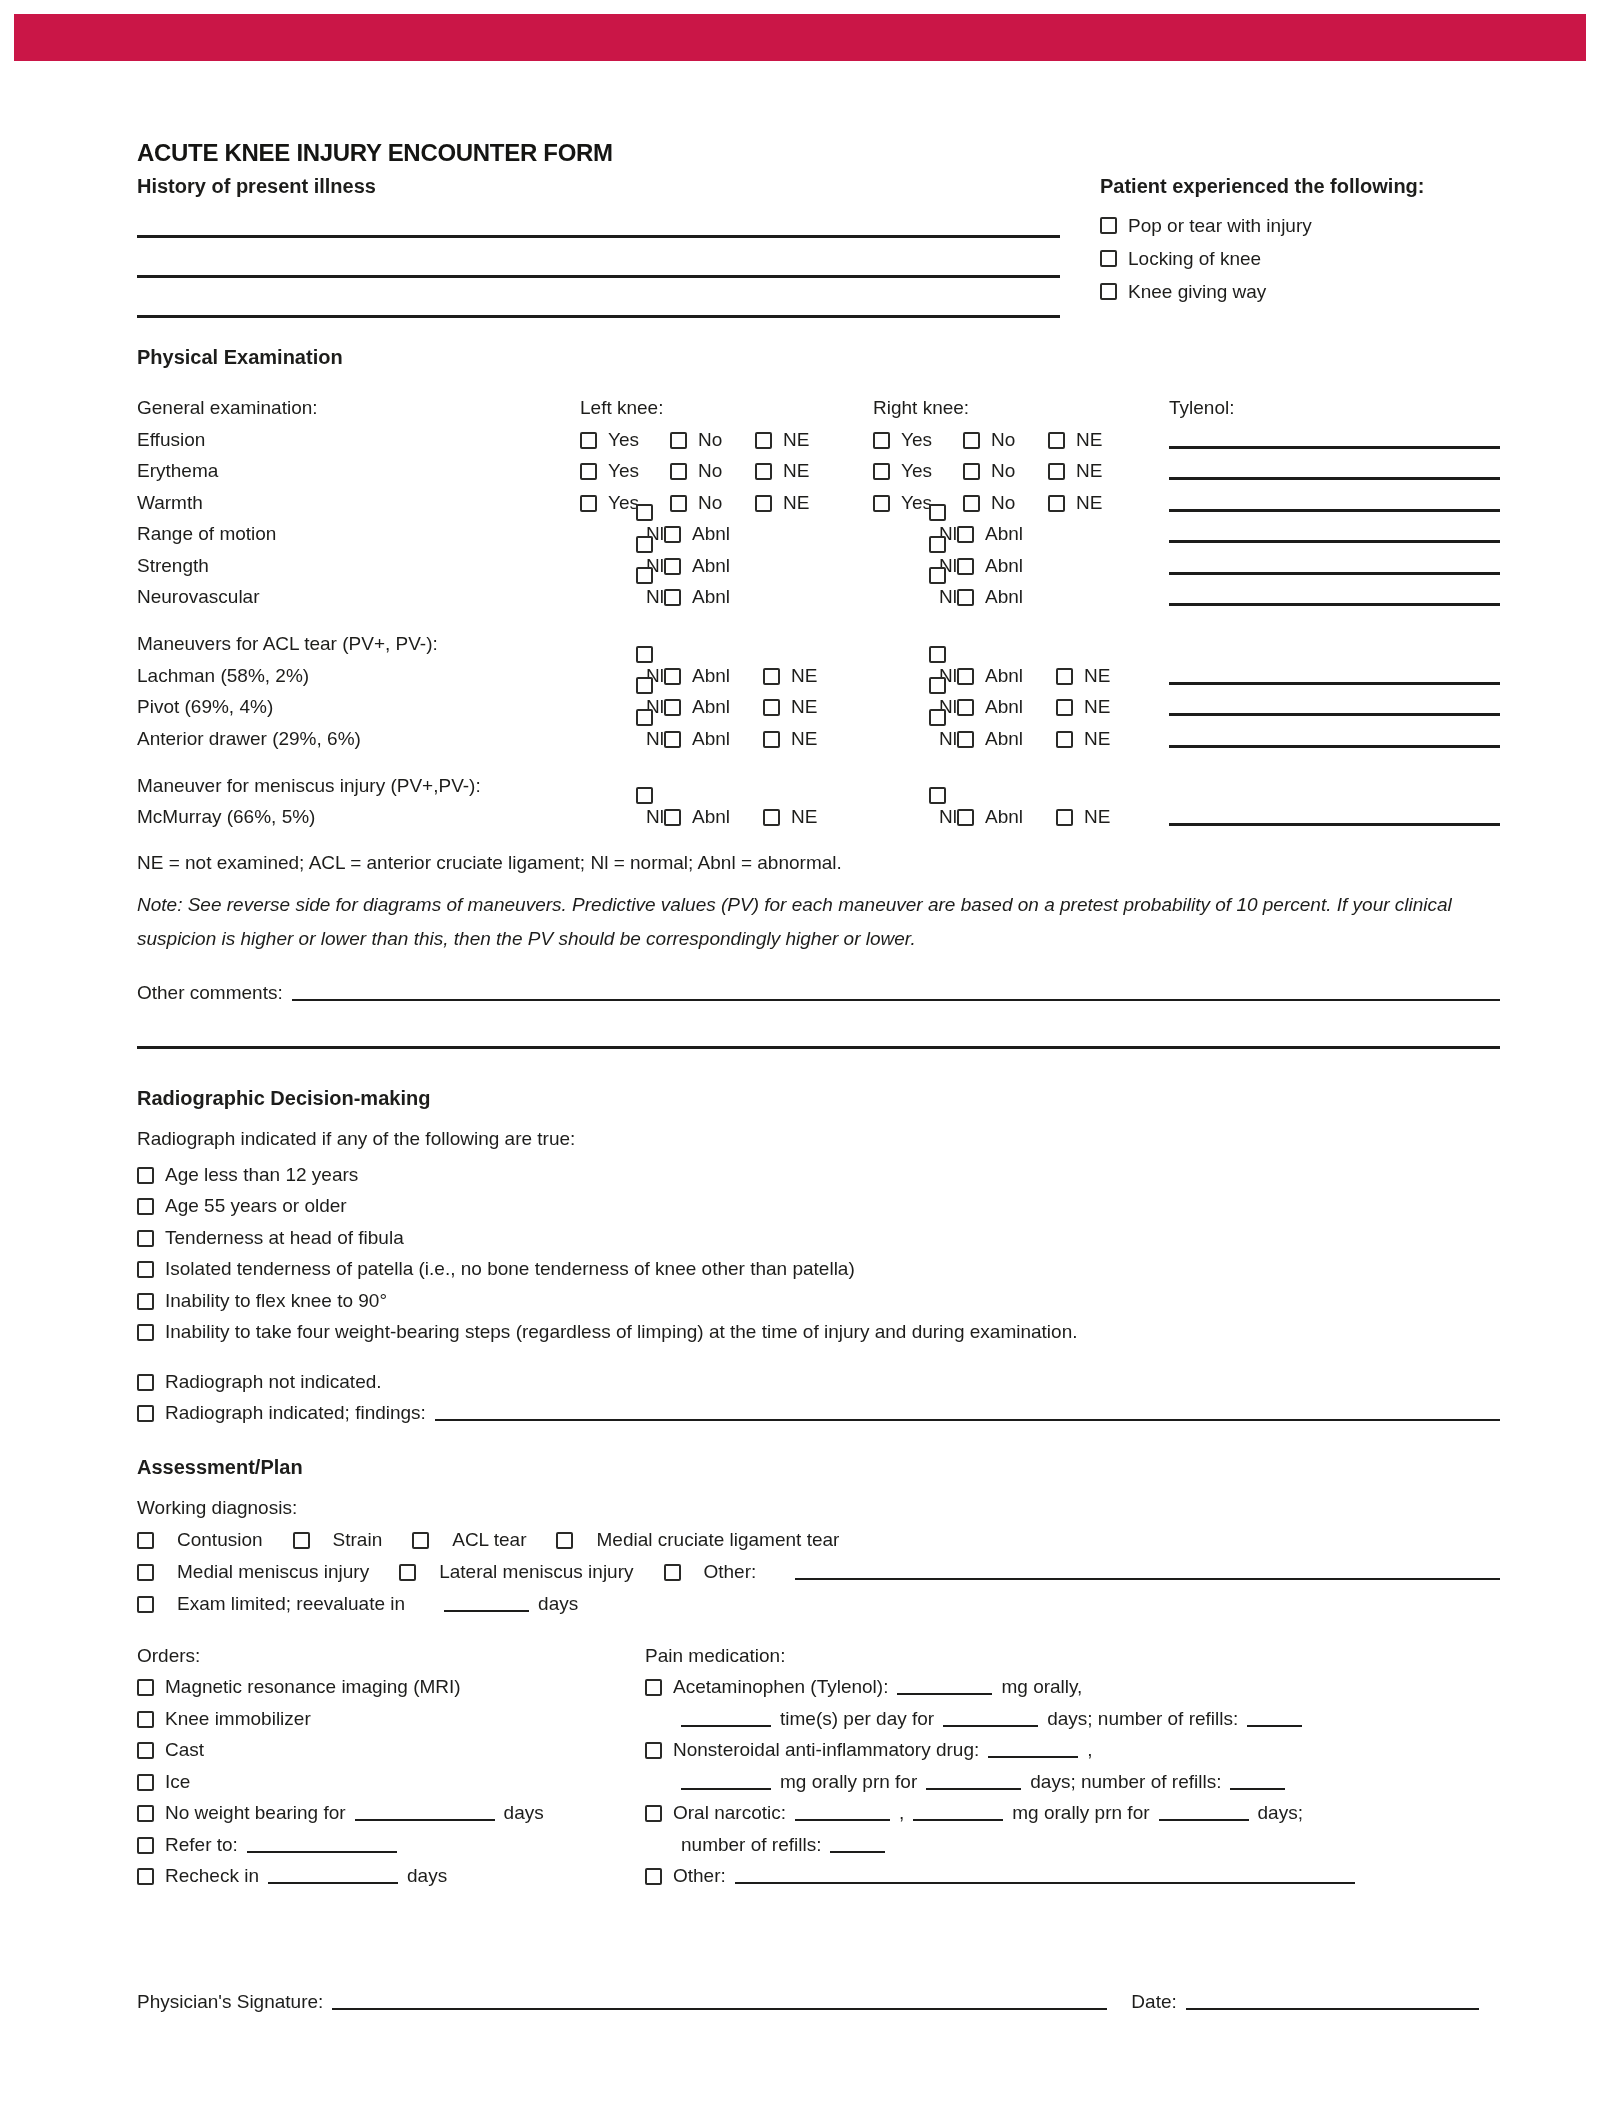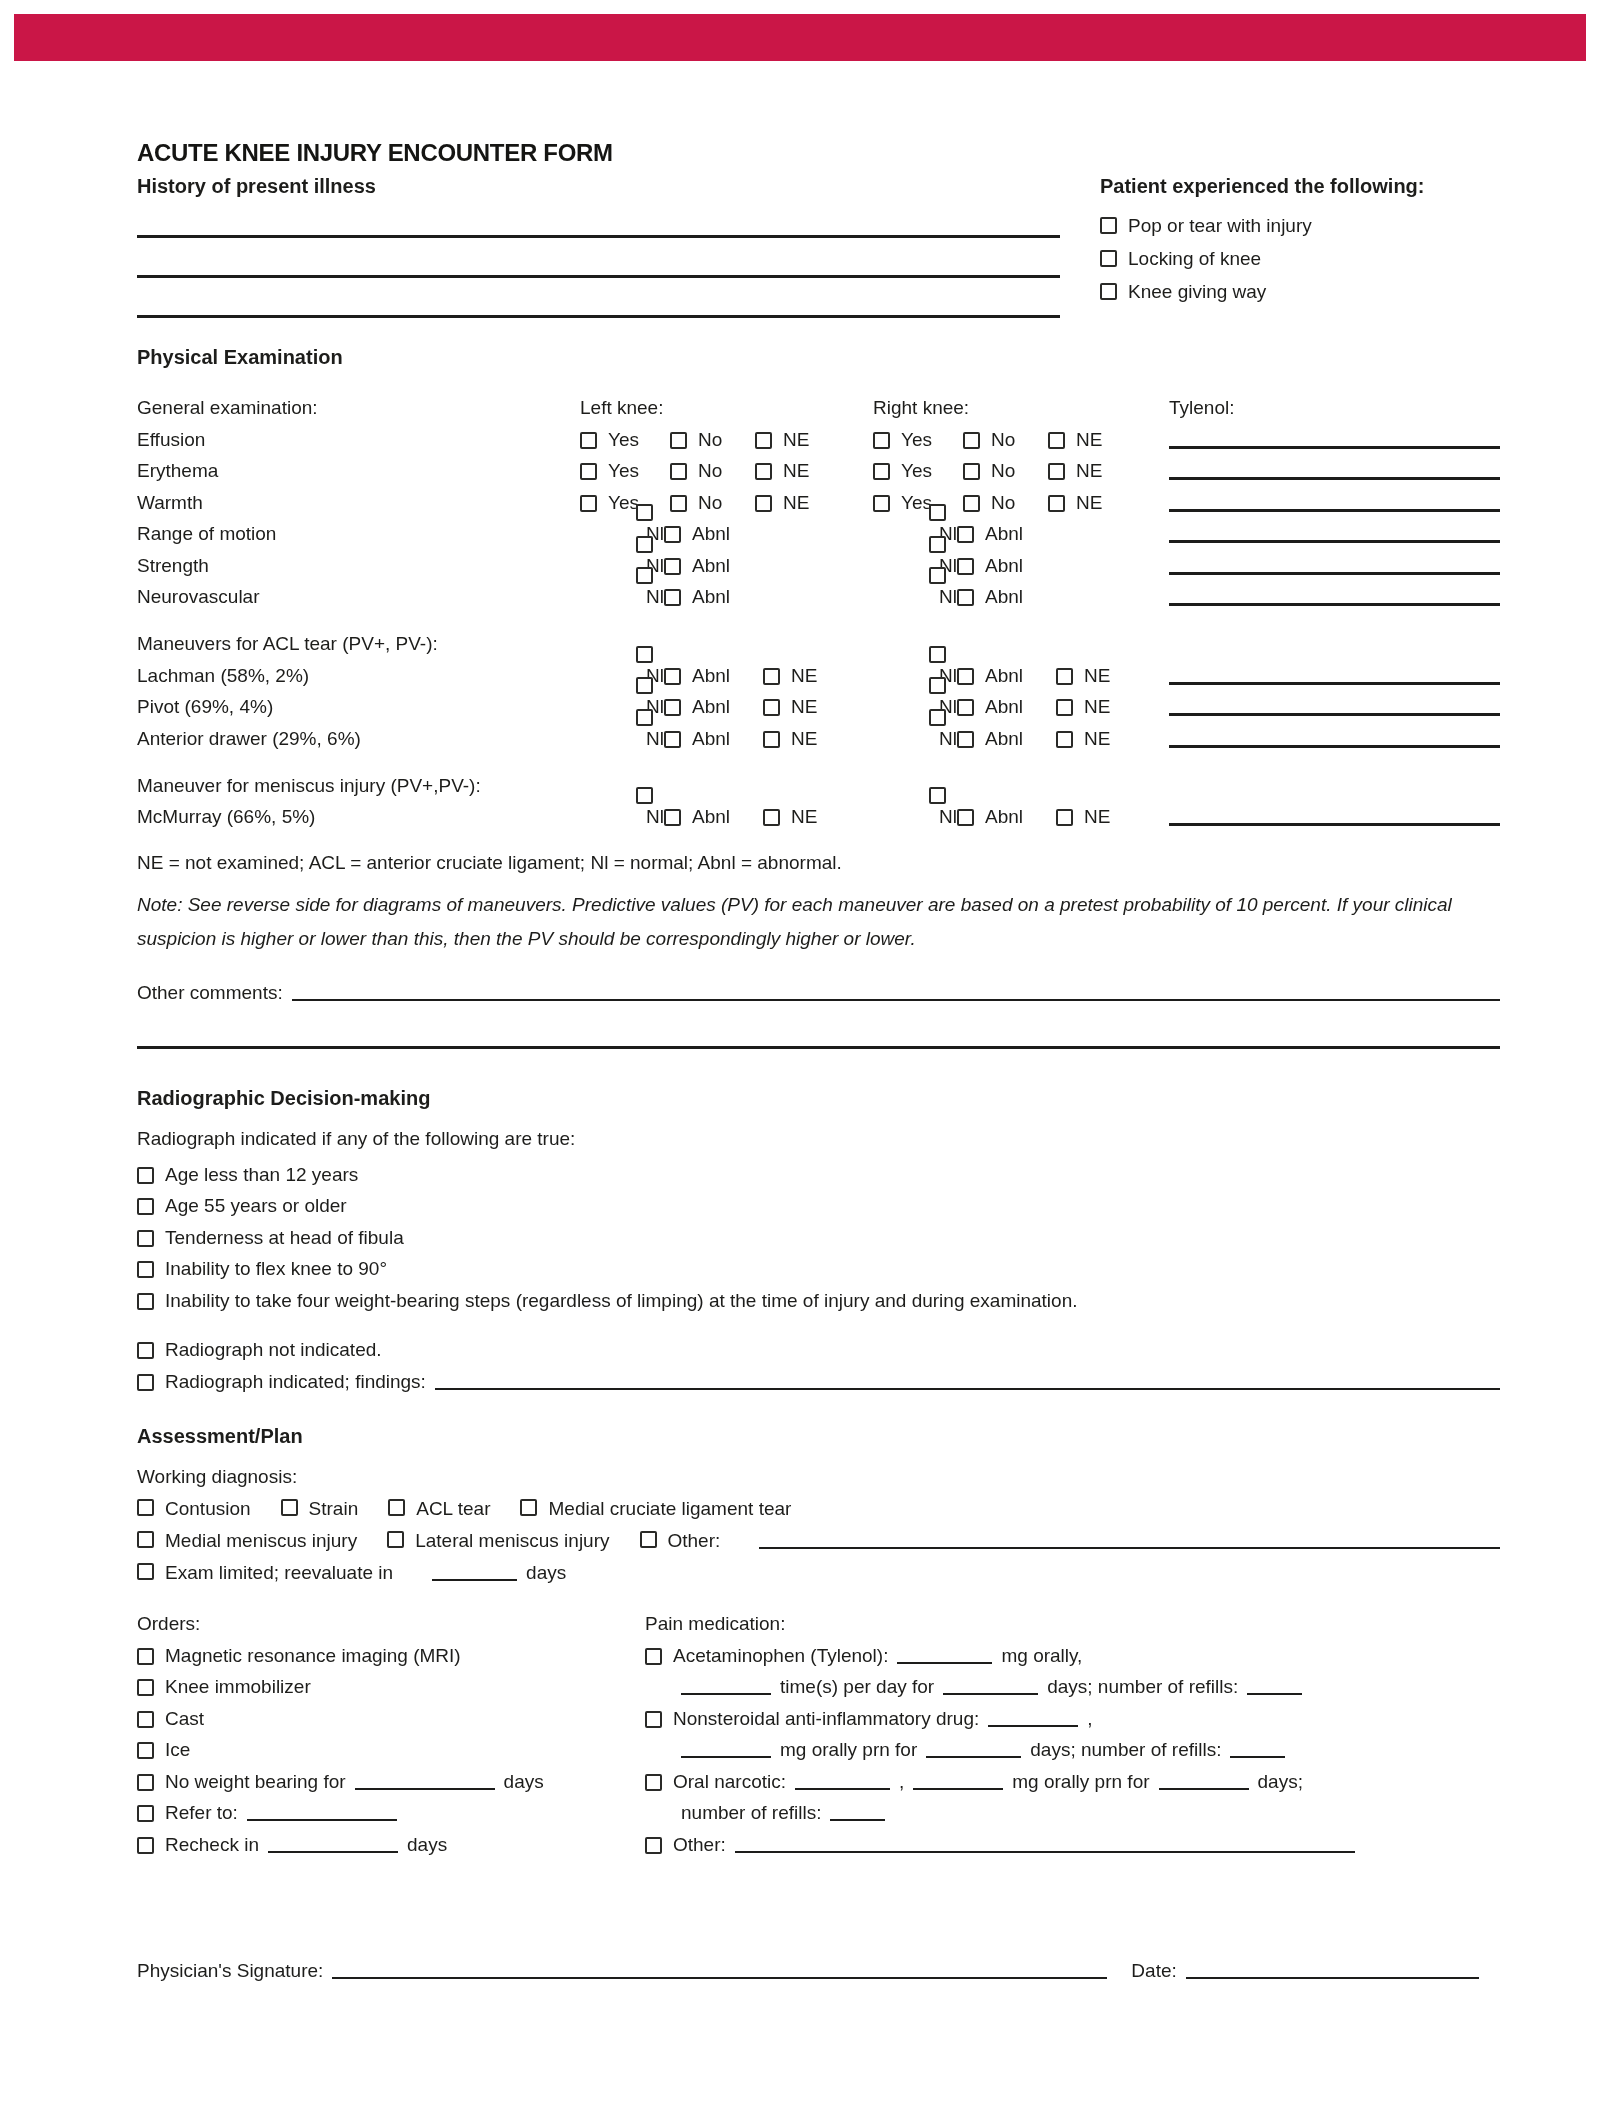--- a/index.html
+++ b/index.html
@@ -52,21 +52,21 @@
   .rad-head{margin-top:38px;}
   .intro{margin-top:18px;}
   .cbl{display:flex;align-items:flex-end;height:31.5px;}
   .criteria{margin-top:4px;}
   .rad-final{margin-top:18px;}
   .findings-blank{flex:1;margin-right:0;}
   
   .ap-head{margin-top:32px;}
   .working{margin-top:18px;}
   .dxrow{display:flex;align-items:flex-end;height:32px;}
-  .dxrow .item{display:flex;align-items:center;margin-right:30px;}
+  .dxrow .item{display:flex;align-items:flex-end;margin-right:30px;gap:12px;}
   .dx-other-blank{flex:1;margin-right:0;}
   .b85{flex:0 0 85px;}
   
   .op-cols{display:flex;margin-top:20px;}
   .orders-col{width:508px;}
   .pain-col{flex:1;}
   .colhead{height:31.5px;display:flex;align-items:flex-end;}
   .b140{flex:0 0 140px;} .b150{flex:0 0 150px;} .b130{flex:0 0 130px;}
   .b95{flex:0 0 95px;} .b90{flex:0 0 90px;} .b55{flex:0 0 55px;} .b620{flex:0 0 620px;}
   .indent{margin-left:36px;}
@@ -469,20 +469,24 @@
     <div class="cbl">
       <span class="cb"></span>
       <span>Age 55 years or older</span>
     </div>
     <div class="cbl">
       <span class="cb"></span>
       <span>Tenderness at head of fibula</span>
     </div>
     <div class="cbl">
       <span class="cb"></span>
+      <span>Isolated tenderness of patella (i.e., no bone tenderness of knee other than patella)</span>
+    </div>
+    <div class="cbl">
+      <span class="cb"></span>
       <span>Inability to flex knee to 90°</span>
     </div>
     <div class="cbl">
       <span class="cb"></span>
       <span>Inability to take four weight-bearing steps (regardless of limping) at the time of injury and during examination.</span>
     </div>
   </div>
 
   <div class="cbl rad-final">
     <span class="cb"></span>

